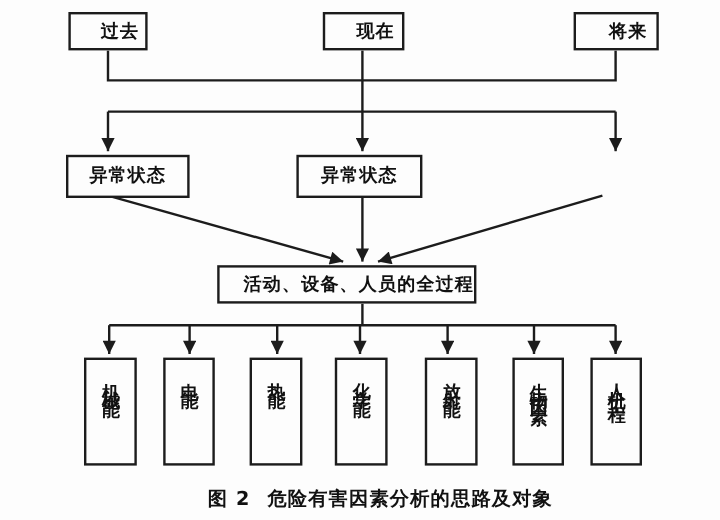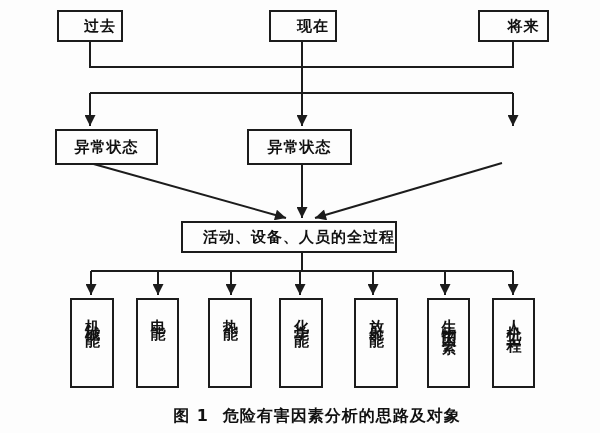--- a/index.html
+++ b/index.html
@@ -127,16 +127,16 @@
     <span class="vlabel">放射能</span>
   </div>
   <div class="box vert" style="left:427px;top:298px;width:43px;">
     <span class="vlabel">生物因素</span>
   </div>
   <div class="box vert" style="left:492px;top:298px;width:43px;">
     <span class="vlabel">人机工程</span>
   </div>
 
   <div class="caption">
-    <span class="fig-num">图 1</span><span>危险有害因素分析的思路及对象</span>
+    <span class="fig-num">图 2</span><span>危险有害因素分析的思路及对象</span>
   </div>
 
 </div>
 
 </body></html>

